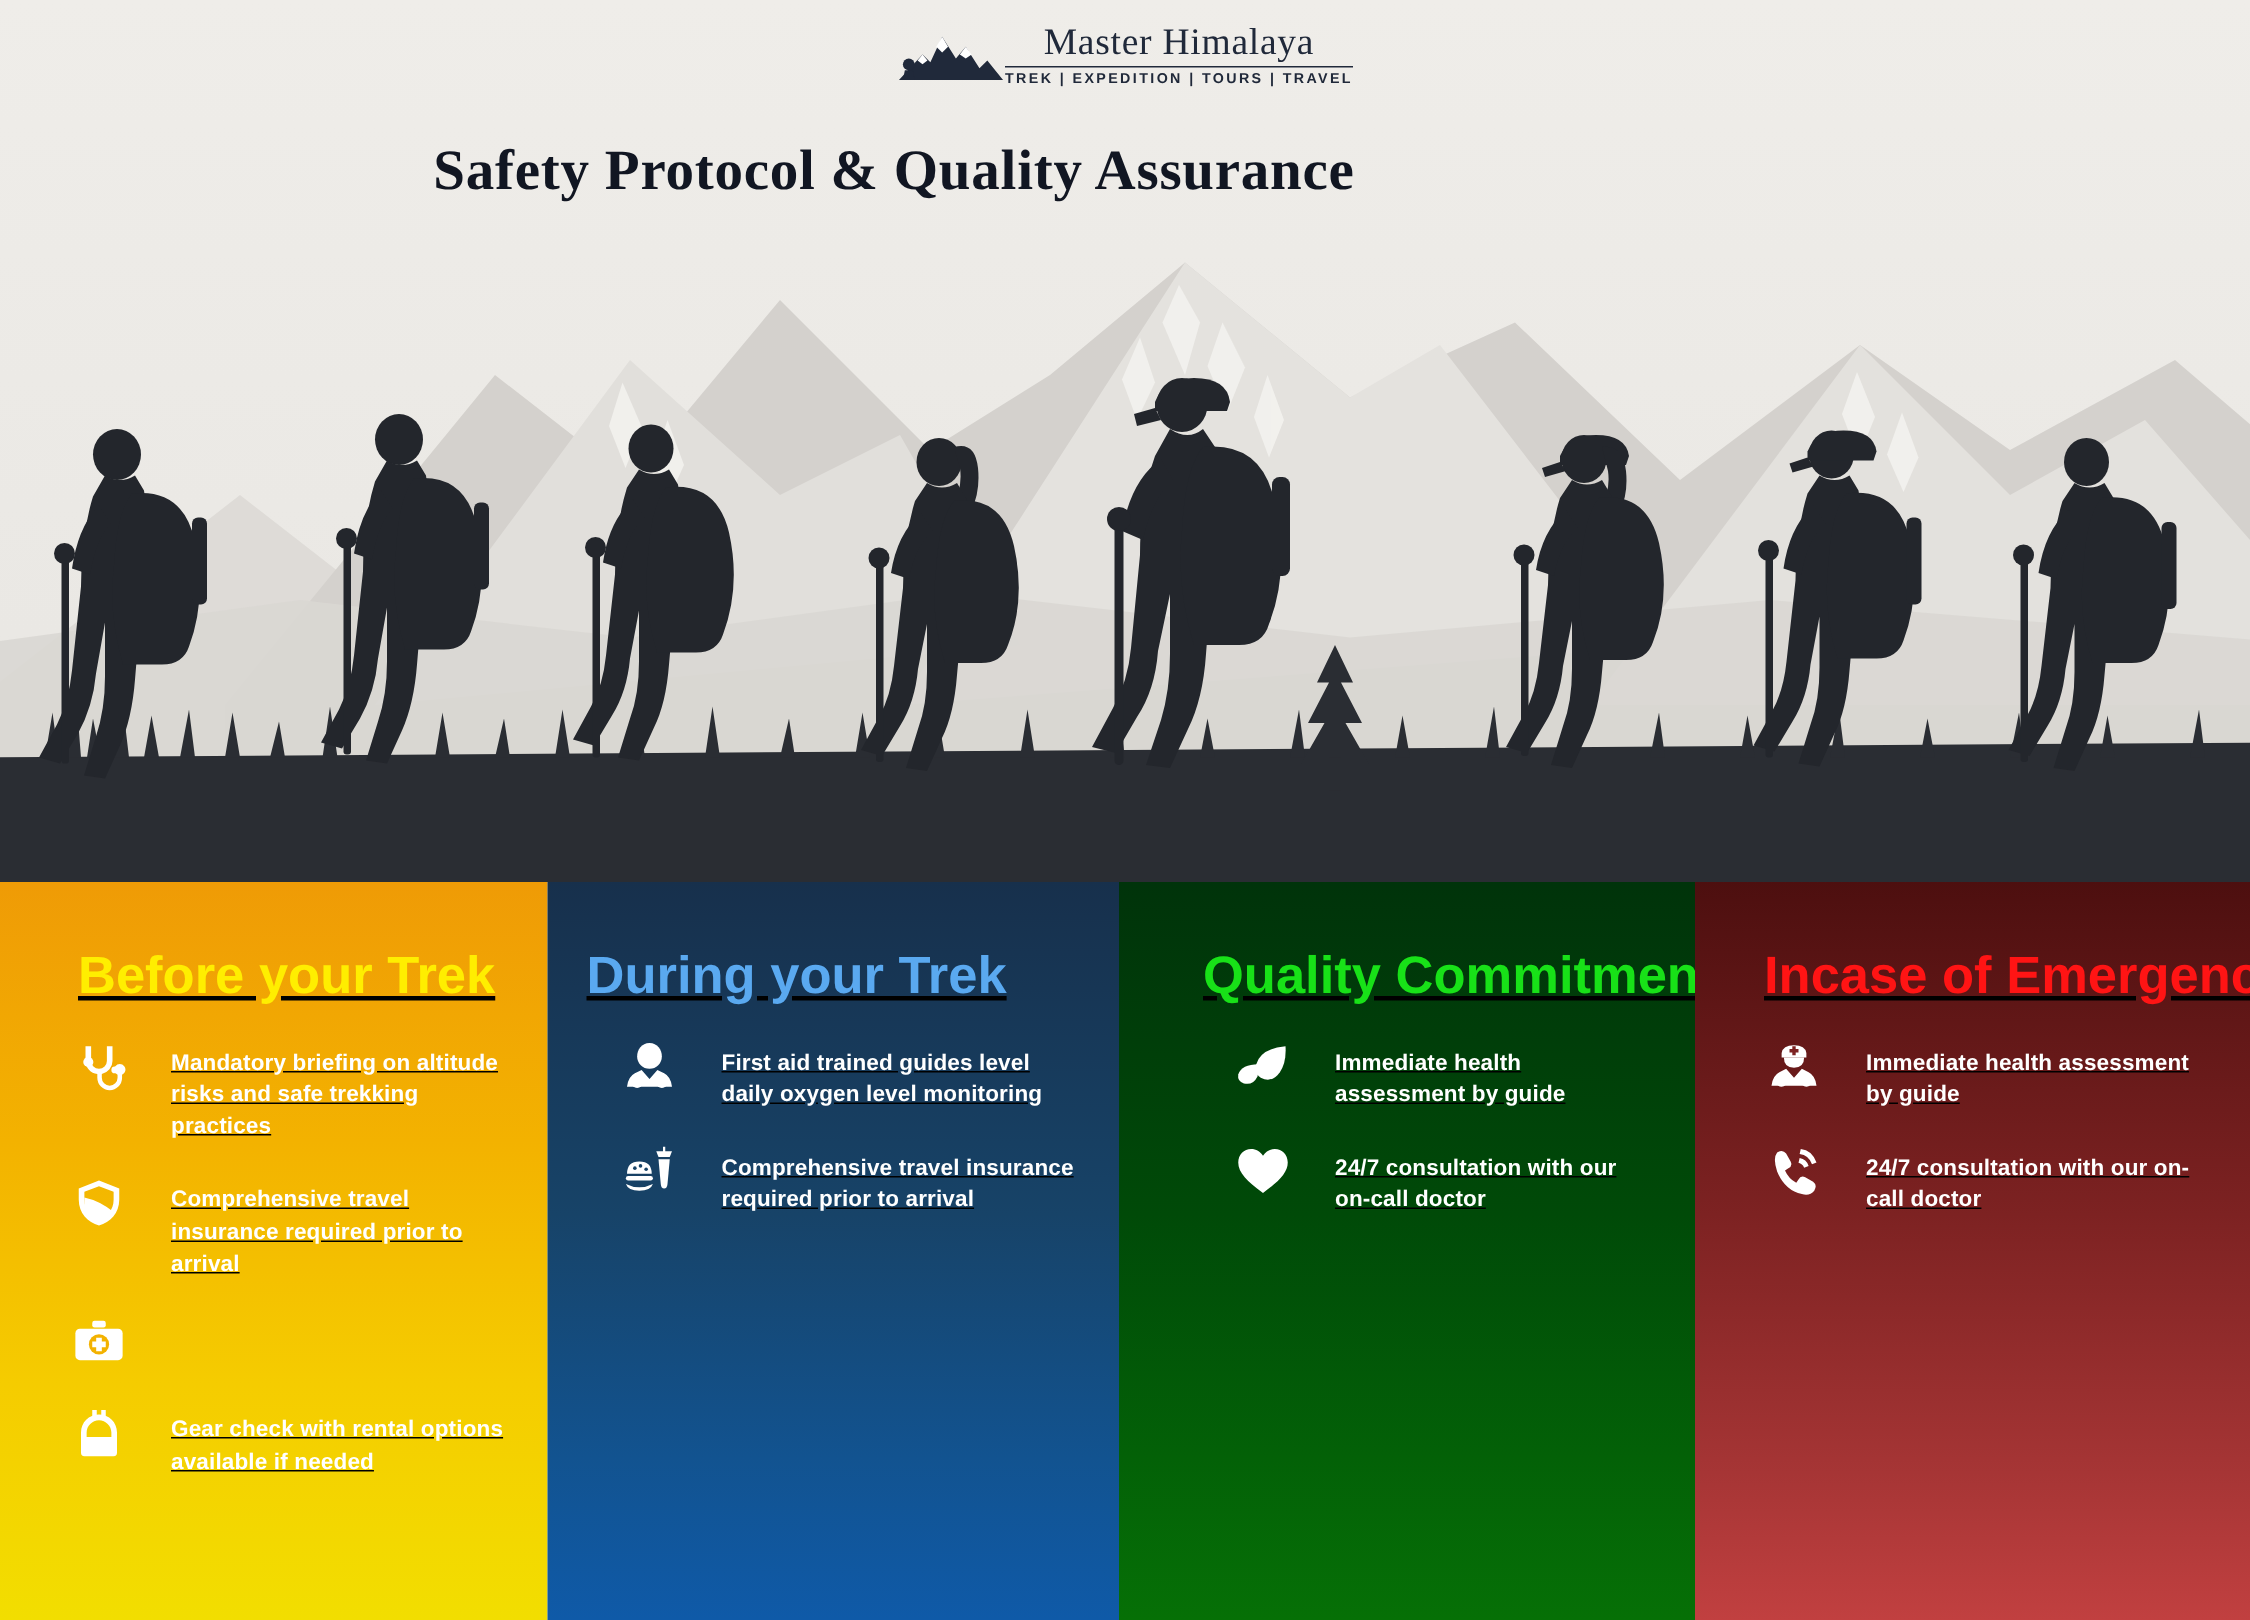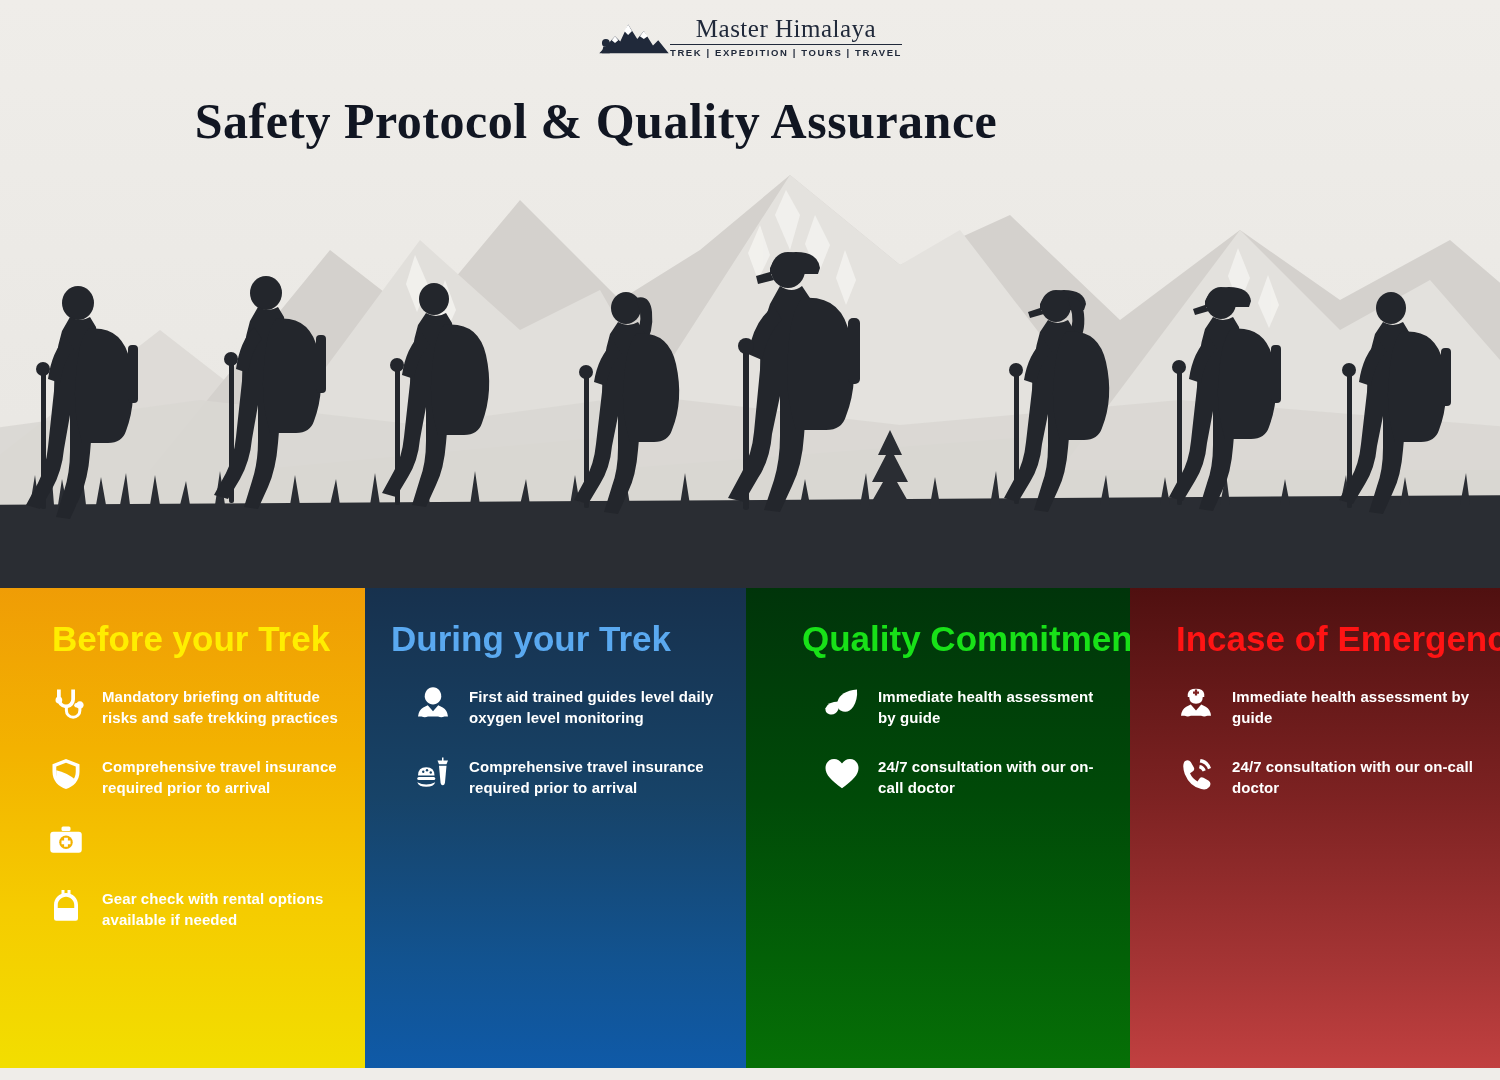--- a/index.html
+++ b/index.html
@@ -30,48 +30,49 @@
   }
   .logo-rule { width:100%; height:1px; background:#20293a; margin:2px 0 2px; }
   .logo-tag {
     font-size:9.5px; color:#20293a; letter-spacing:1.6px; font-weight:bold;
     white-space:nowrap;
   }
 
   .page-title {
     position:absolute; left:0; top:92px; width:1192px; text-align:center;
     font-family:"Liberation Serif", serif;
-    font-weight:bold; font-size:50px; color:#111622;
+    font-weight:bold; font-size:38px; color:#111622;
     letter-spacing:.5px; z-index:6;
   }
 
   .scene { position:absolute; left:0; top:0; width:1500px; height:588px; z-index:1; }
 
   
   .cols {
-    position:absolute; left:0; top:576px; width:1500px; height:492px;
+    position:absolute; left:0; top:588px; width:1500px; height:492px;
     display:flex;
+    text-decoration:underline;
   }
   .col { position:relative; height:492px; padding:0 26px; overflow:hidden; }
   .col.c1 { width:365px; background:linear-gradient(180deg,#ef9b06 0%, #f3b200 35%, #f5cc00 68%, #f2de00 100%); }
   .col.c2 { width:381px; background:linear-gradient(180deg,#17304c 0%, #174368 45%, #125390 78%, #0f5aa8 100%); }
   .col.c3 { width:384px; background:linear-gradient(180deg,#00330a 0%, #004a08 45%, #036107 78%, #067006 100%); }
   .col.c4 { width:370px; background:linear-gradient(180deg,#4d0f0f 0%, #7d2222 45%, #a63535 80%, #c14040 100%); }
 
   .col-title {
     font-size:35px; font-weight:bold; line-height:1.1;
     margin-top:44px; margin-bottom:6px; white-space:nowrap;
   }
   .c1 .col-title { color:#ffee00; margin-left:26px; }
   .c2 .col-title { color:#5aa9f0; }
   .c3 .col-title { color:#18e118; margin-left:30px; }
   .c4 .col-title { color:#ff1414; margin-left:20px; }
 
   .items { margin-top:22px; }
-  .item { display:flex; align-items:center; gap:16px; margin-bottom:23px; }
+  .item { display:flex; align-items:flex-start; gap:28px; margin-bottom:23px; }
   .c1 .item { margin-left:20px; }
   .c2 .item { margin-left:22px; }
   .c3 .item { margin-left:50px; }
   .c4 .item { margin-left:20px; }
 
   .icon {
     flex:0 0 auto; width:40px; height:40px;
     display:flex; align-items:center; justify-content:center;
     margin-top:-2px;
   }

